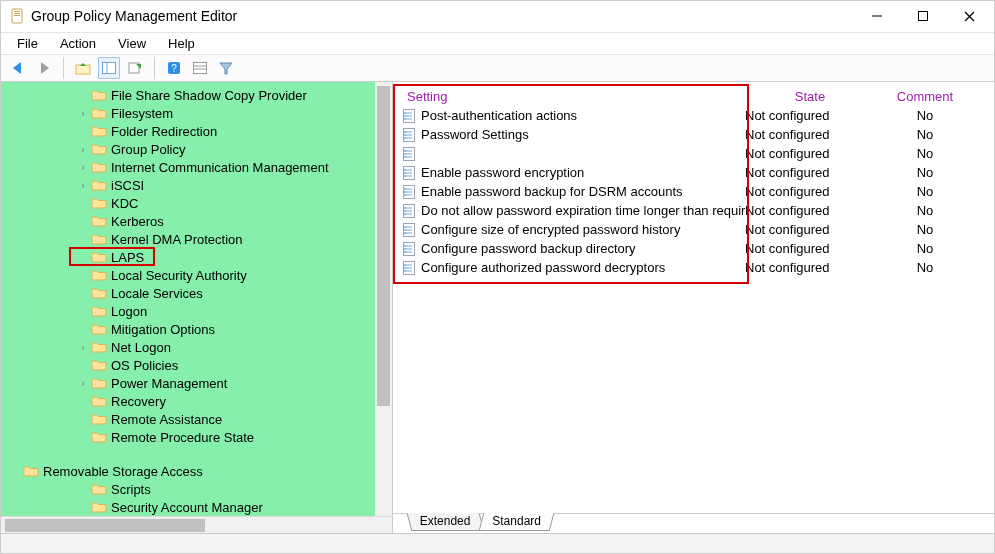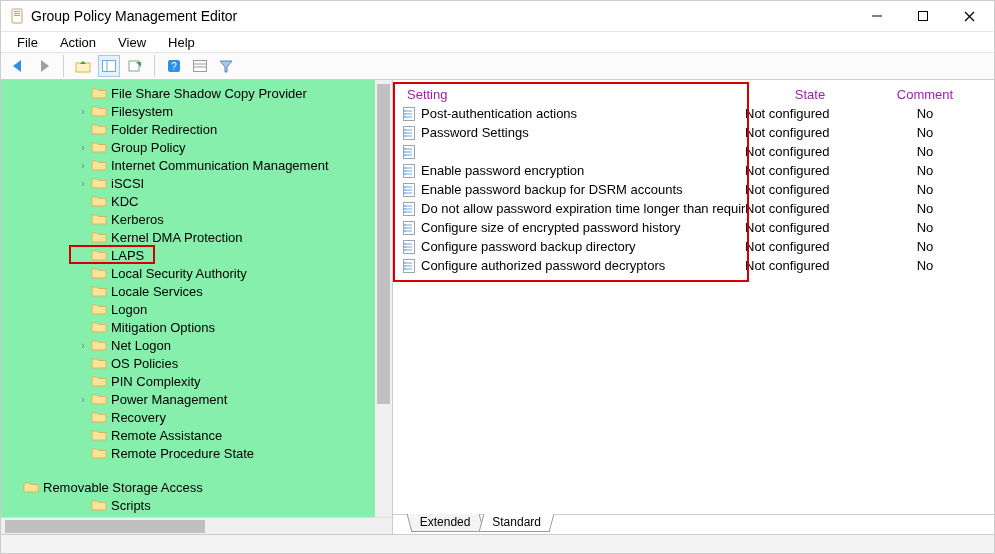--- a/index.html
+++ b/index.html
@@ -284,29 +284,20 @@
           <div class="tree-row" style="padding-left: 76px;">
             <span class="expander"></span>
             <span class="folder-icon">
               <svg width="16" height="14">
                 <path d="M1 3 L6 3 L7.5 4.5 L15 4.5 L15 12 L1 12 Z" fill="#ffe39a" stroke="#d8b755" stroke-width="1"></path>
               </svg>
             </span>
             <span class="tree-label">OS Policies</span>
           </div>
           <div class="tree-row" style="padding-left: 76px;">
-            <span class="expander"></span>
-            <span class="folder-icon">
-              <svg width="16" height="14">
-                <path d="M1 3 L6 3 L7.5 4.5 L15 4.5 L15 12 L1 12 Z" fill="#ffe39a" stroke="#d8b755" stroke-width="1"></path>
-              </svg>
-            </span>
-            <span class="tree-label">PIN Complexity</span>
-          </div>
-          <div class="tree-row" style="padding-left: 76px;">
             <span class="expander">›</span>
             <span class="folder-icon">
               <svg width="16" height="14">
                 <path d="M1 3 L6 3 L7.5 4.5 L15 4.5 L15 12 L1 12 Z" fill="#ffe39a" stroke="#d8b755" stroke-width="1"></path>
               </svg>
             </span>
             <span class="tree-label">Power Management</span>
           </div>
           <div class="tree-row" style="padding-left: 76px;">
             <span class="expander"></span>

